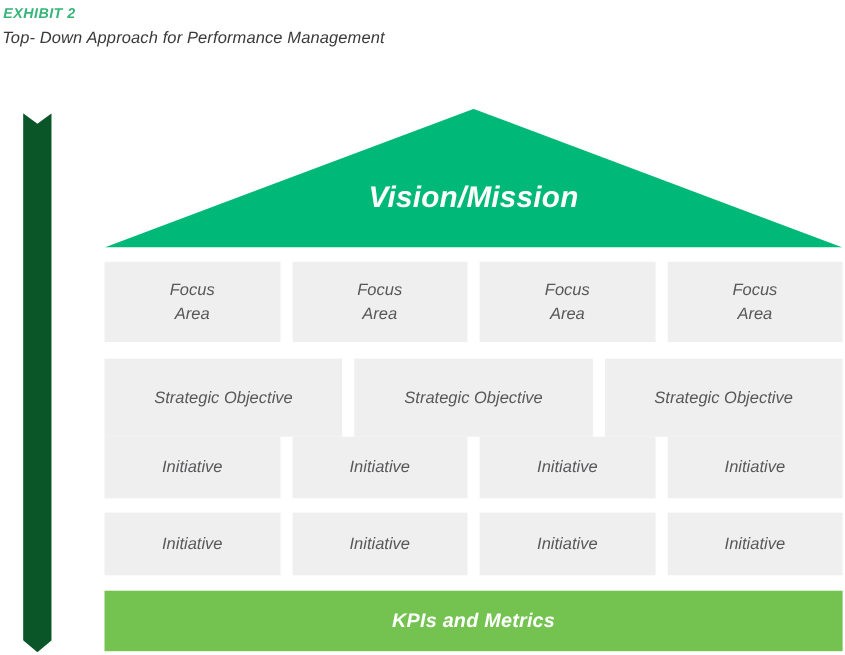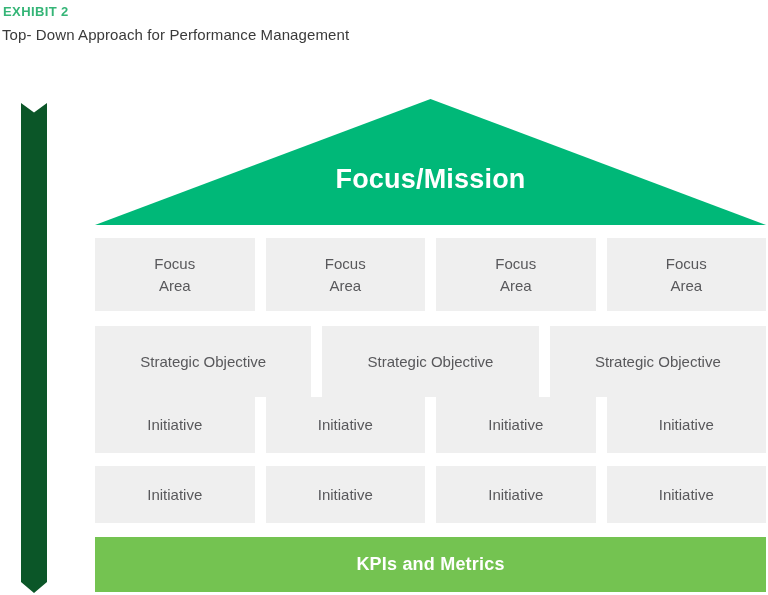--- a/index.html
+++ b/index.html
@@ -14,20 +14,21 @@
   }
   *{margin:0;padding:0;box-sizing:border-box;}
   html,body{background:#ffffff;}
   body{font-family:"Liberation Sans", sans-serif;}
   .stage{
     position:relative;
     width:768px;
     height:595px;
     background:#ffffff;
     overflow:hidden;
+    font-style:italic;
   }
   .exhibit-label{
     position:absolute;
     left:3px; top:4px;
     font-size:13px;
     font-weight:700;
     letter-spacing:.4px;
     color:var(--exhibit-green);
   }
   .title{
@@ -116,21 +117,21 @@
   <h1 class="title">Top- Down Approach for Performance Management</h1>
 
   <svg class="ribbon" viewBox="0 0 26 490" preserveAspectRatio="none" aria-hidden="true">
     <polygon points="0,0 13,9.5 26,0 26,479 13,490 0,479"></polygon>
   </svg>
 
   <div class="pyramid">
     <svg viewBox="0 0 671 126" preserveAspectRatio="none" aria-hidden="true">
       <polygon points="335.5,0 671,126 0,126"></polygon>
     </svg>
-    <div class="pyramid-label">Focus/Mission</div>
+    <div class="pyramid-label">Vision/Mission</div>
   </div>
 
   <div class="row row-focus">
     <div class="box">
         <span class="box-label">Focus
 Area</span>
       </div>
     <div class="box">
         <span class="box-label">Focus
 Area</span>

